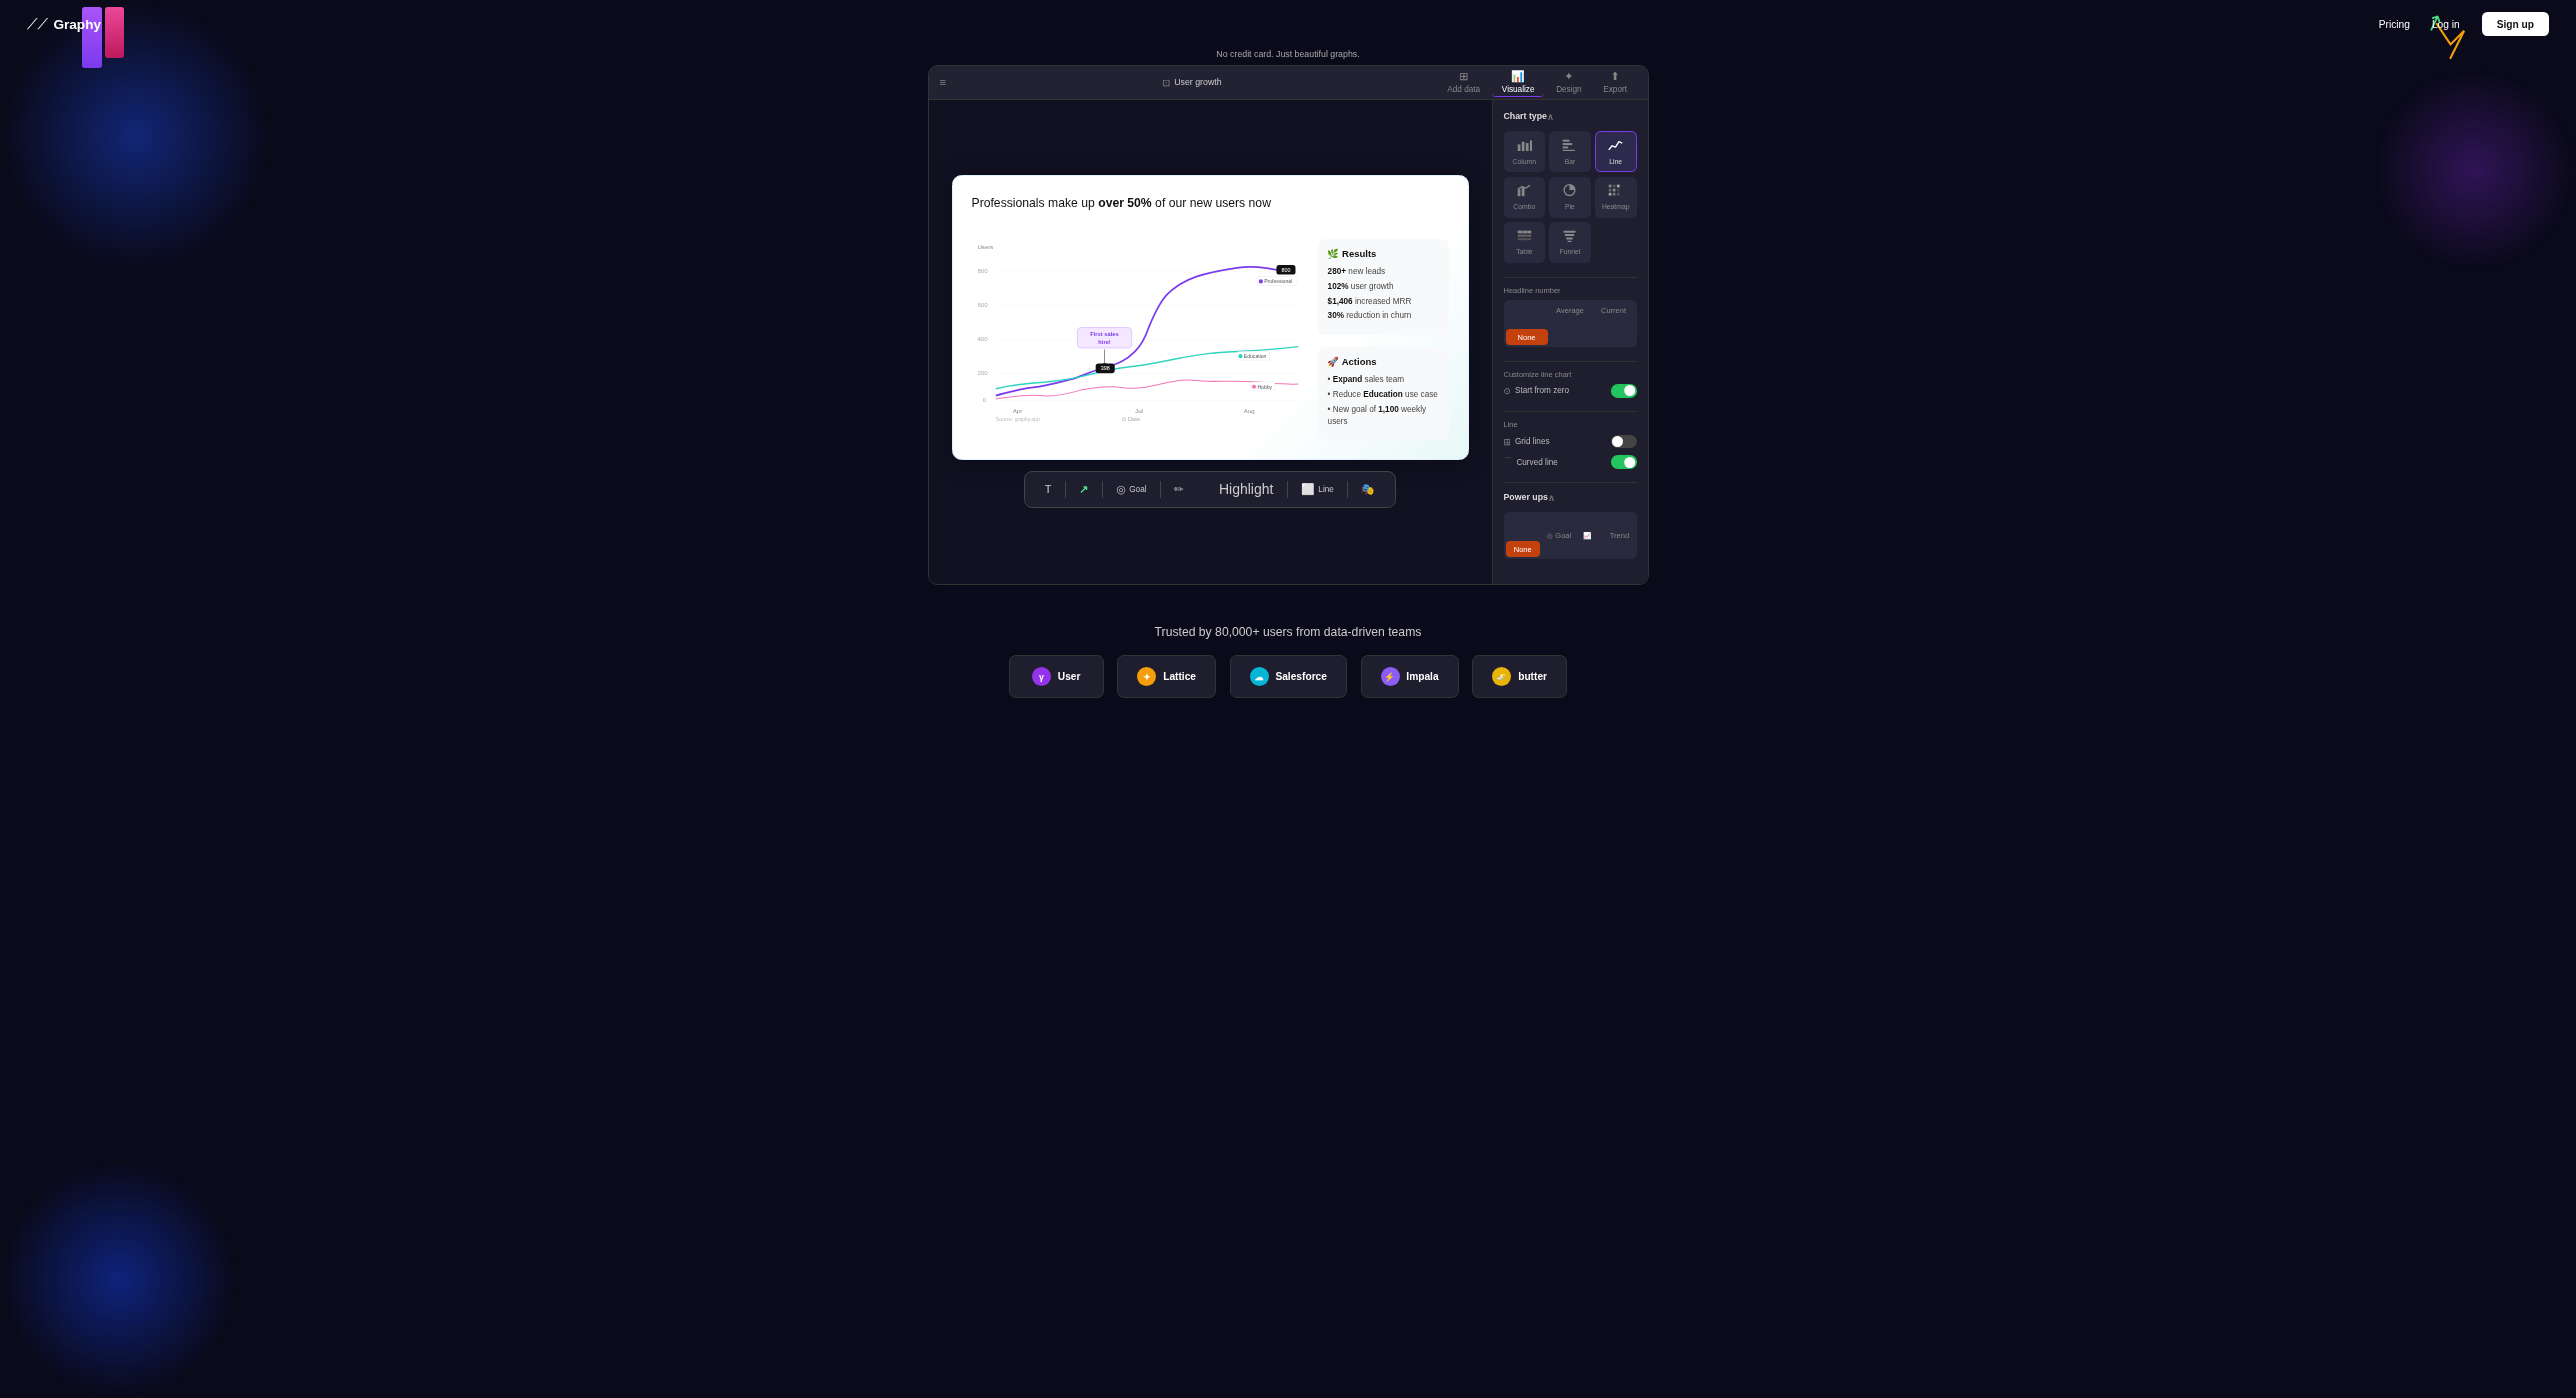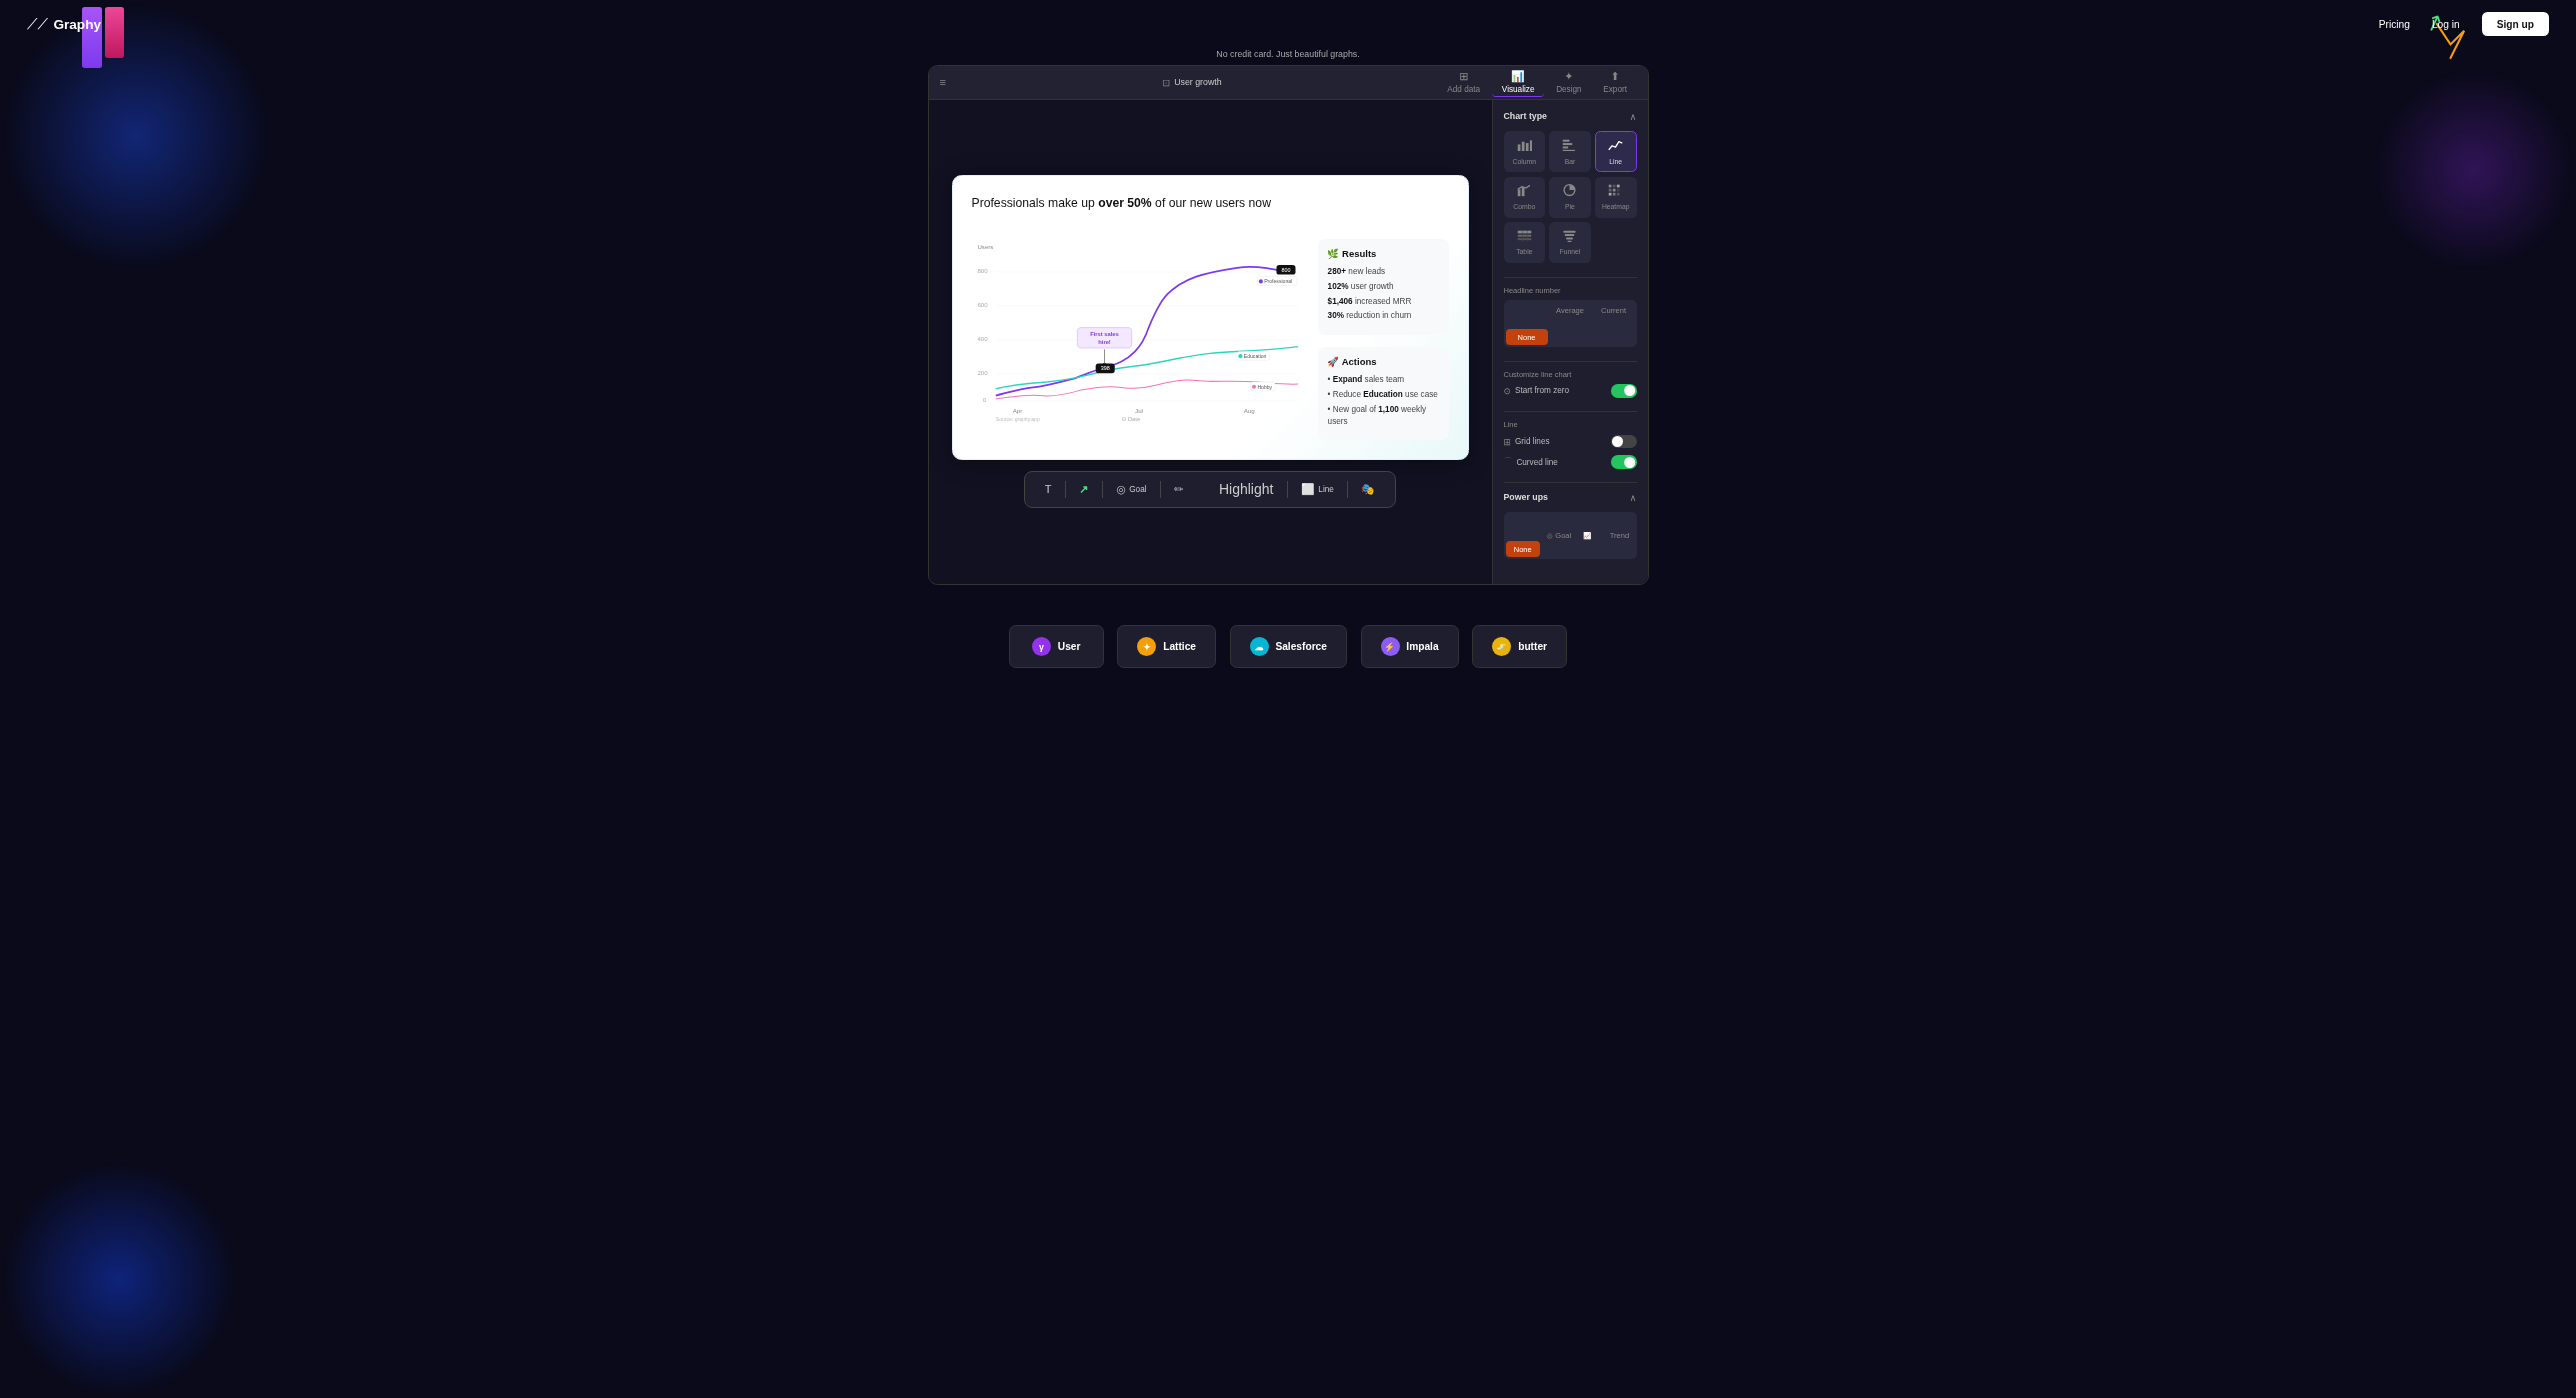--- a/index.html
+++ b/index.html
@@ -257,21 +257,21 @@
       padding: 11px;
       border-left: 0.7px solid #333;
       overflow-y: auto;
     }
     .sidebar-section {
       margin-bottom: 13.6px;
     }
     .sidebar-section-header {
       display: flex;
       align-items: center;
-      justify-content: space-between;
+      justify-content: flex-start;
       margin-bottom: 9.5px;
     }
     .sidebar-section-title {
       color: #ddd;
       font-size: 8.8px;
       font-weight: 600;
     }
     .chevron-icon {
       color: #888;
       font-size: 9.5px;
@@ -842,20 +842,21 @@
             </div>
           </div>
         </div>
 
       </div>
     </div>
   </div>
 </div>
 
 <div class="trusted-section">
+  <div class="trusted-title">Trusted by 80,000+ users from data-driven teams</div>
   <div class="trusted-logos">
     <div class="trusted-logo-card">
       <div class="logo-circle" style="background:#9333ea;">
         <span style="color:white;font-size:8.8px;">γ</span>
       </div>
       <span>User</span>
     </div>
     <div class="trusted-logo-card">
       <div class="logo-circle" style="background:#f59e0b;">
         <span style="color:white;font-size:8.8px;">✦</span>

